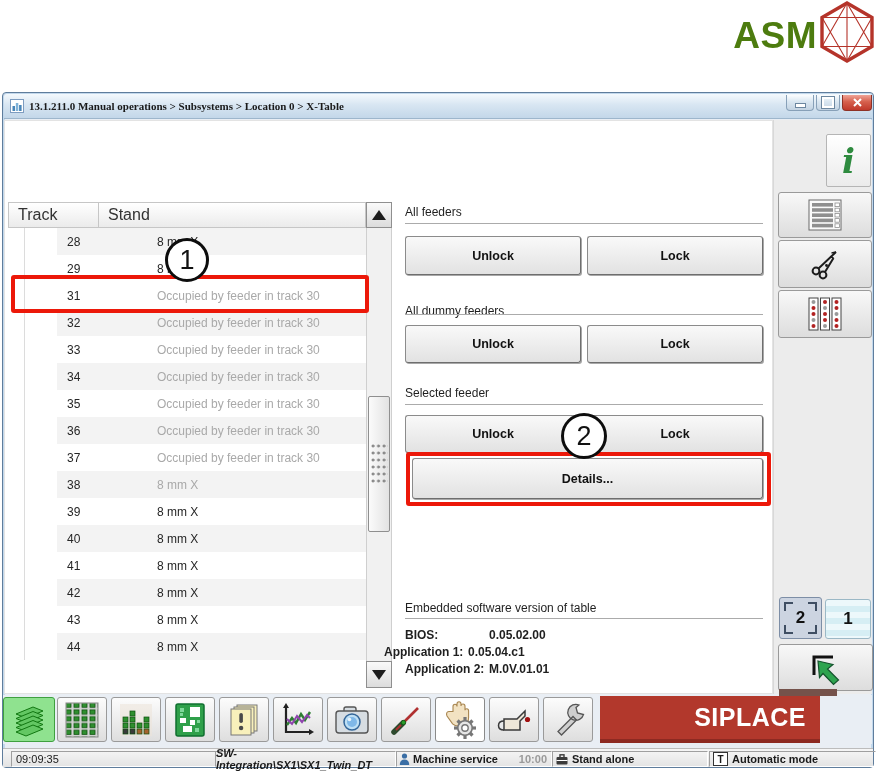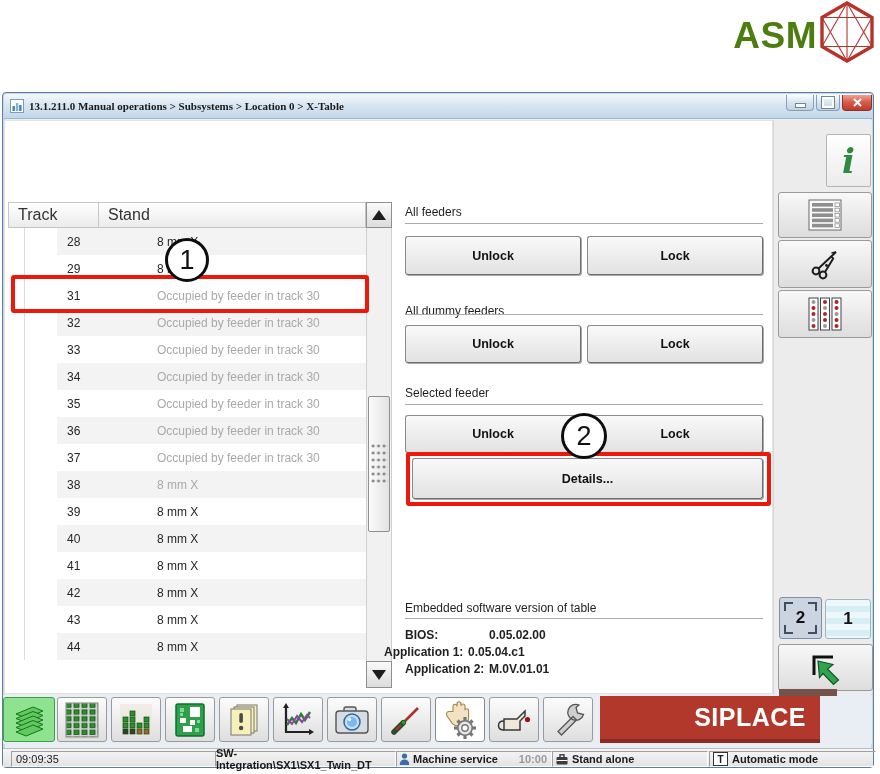--- a/index.html
+++ b/index.html
@@ -454,21 +454,21 @@
   <div class="abs" style="left:779px;top:689px;width:58px;height:7px;background:#75524b;"></div>
   <div class="abs banner" style="left:600px;top:696px;width:220px;height:47px;">
     <span>SIPLACE</span>
   </div>
 
   <div class="abs statusbar" style="left:3px;top:748px;width:870px;height:19px;">
     <div class="seg" style="left:2px;width:208px;margin-left:6px;">
       <span style="padding-left:4px;">09:09:35</span>
     </div>
     <div class="seg" style="left:212px;width:179px;justify-content:flex-end;">
-      <span class="b" style="padding-right:9px;">SW-Integration\SX1\SX1_Twin_DT</span>
+      <span class="b" style="padding-right:9px;font-style:italic;">SW-Integration\SX1\SX1_Twin_DT</span>
     </div>
     <div class="seg" style="left:393px;width:154px;">
       <span style="display:inline-flex;margin:0 3px 0 2px;">
         <svg width="11" height="12" viewBox="0 0 11 12">
             <circle cx="5.5" cy="3" r="2.6" fill="#3a6ea5"></circle>
             <path d="M0.8 12 q0 -5.5 4.7 -5.5 q4.7 0 4.7 5.5 z" fill="#3a6ea5"></path>
           </svg>
       </span>
       <span class="b">Machine service</span>
       <span class="b" style="position:absolute;right:4px;color:#9a9a9a;">10:00</span>

